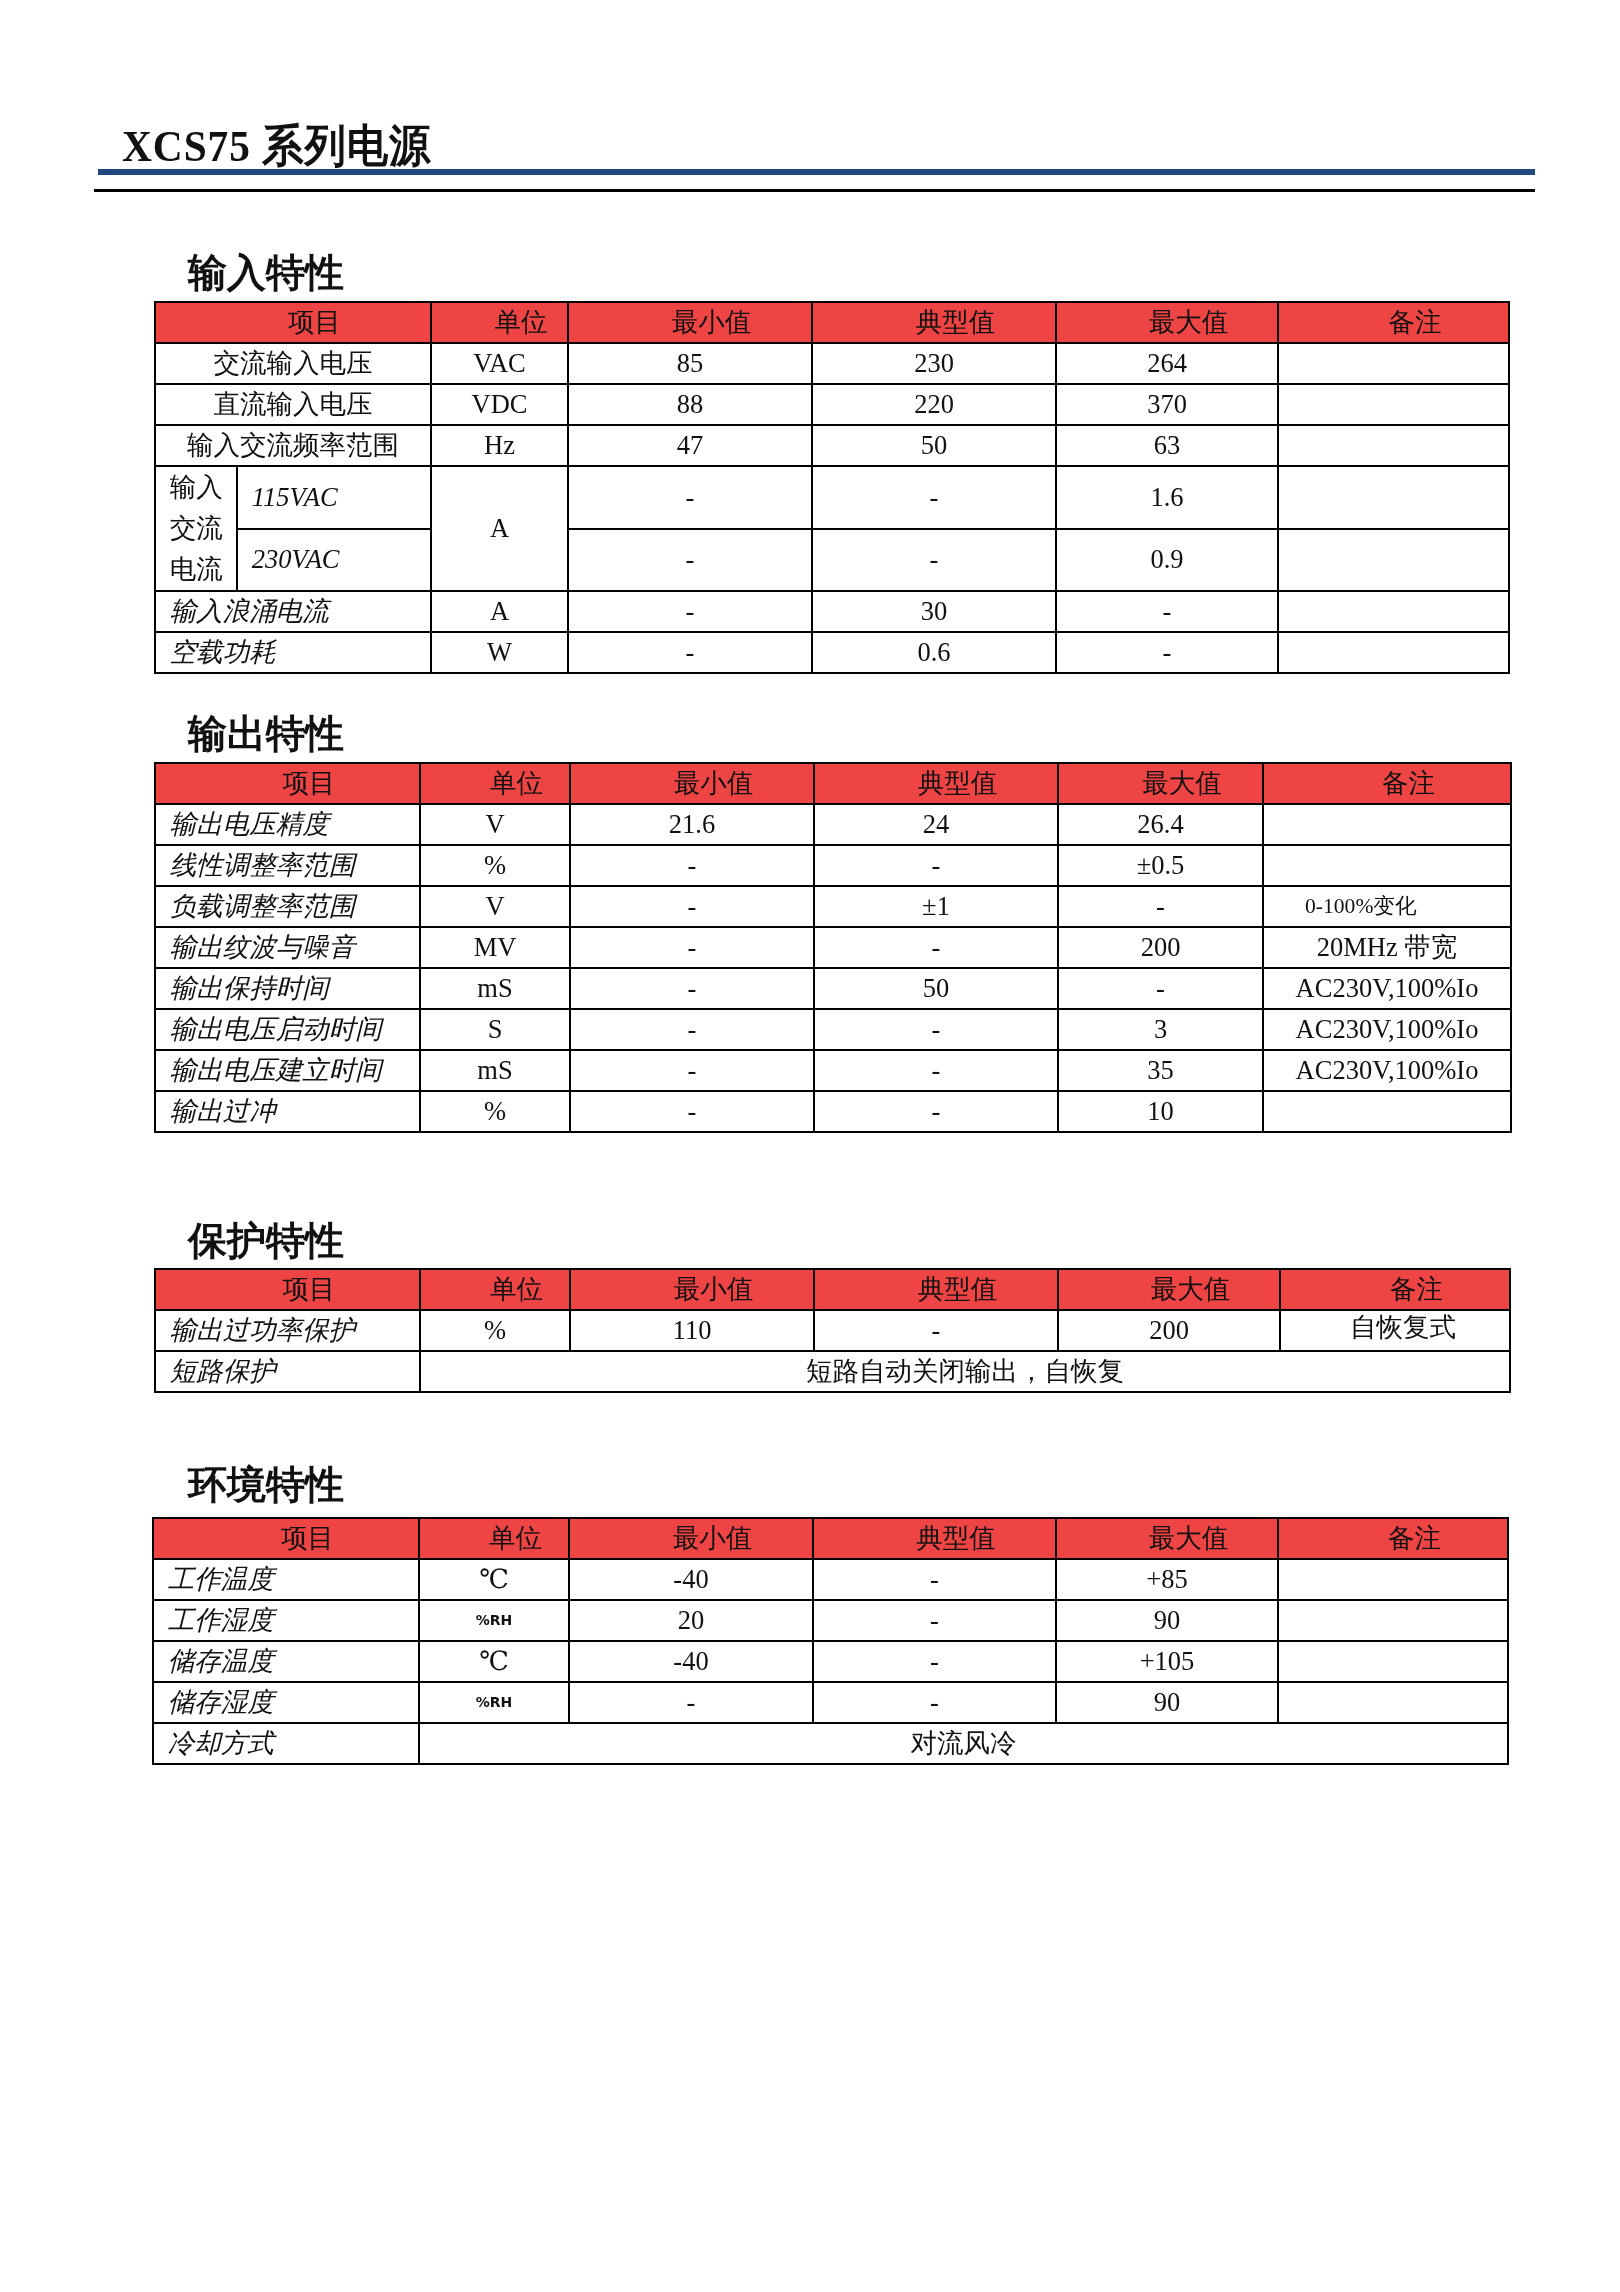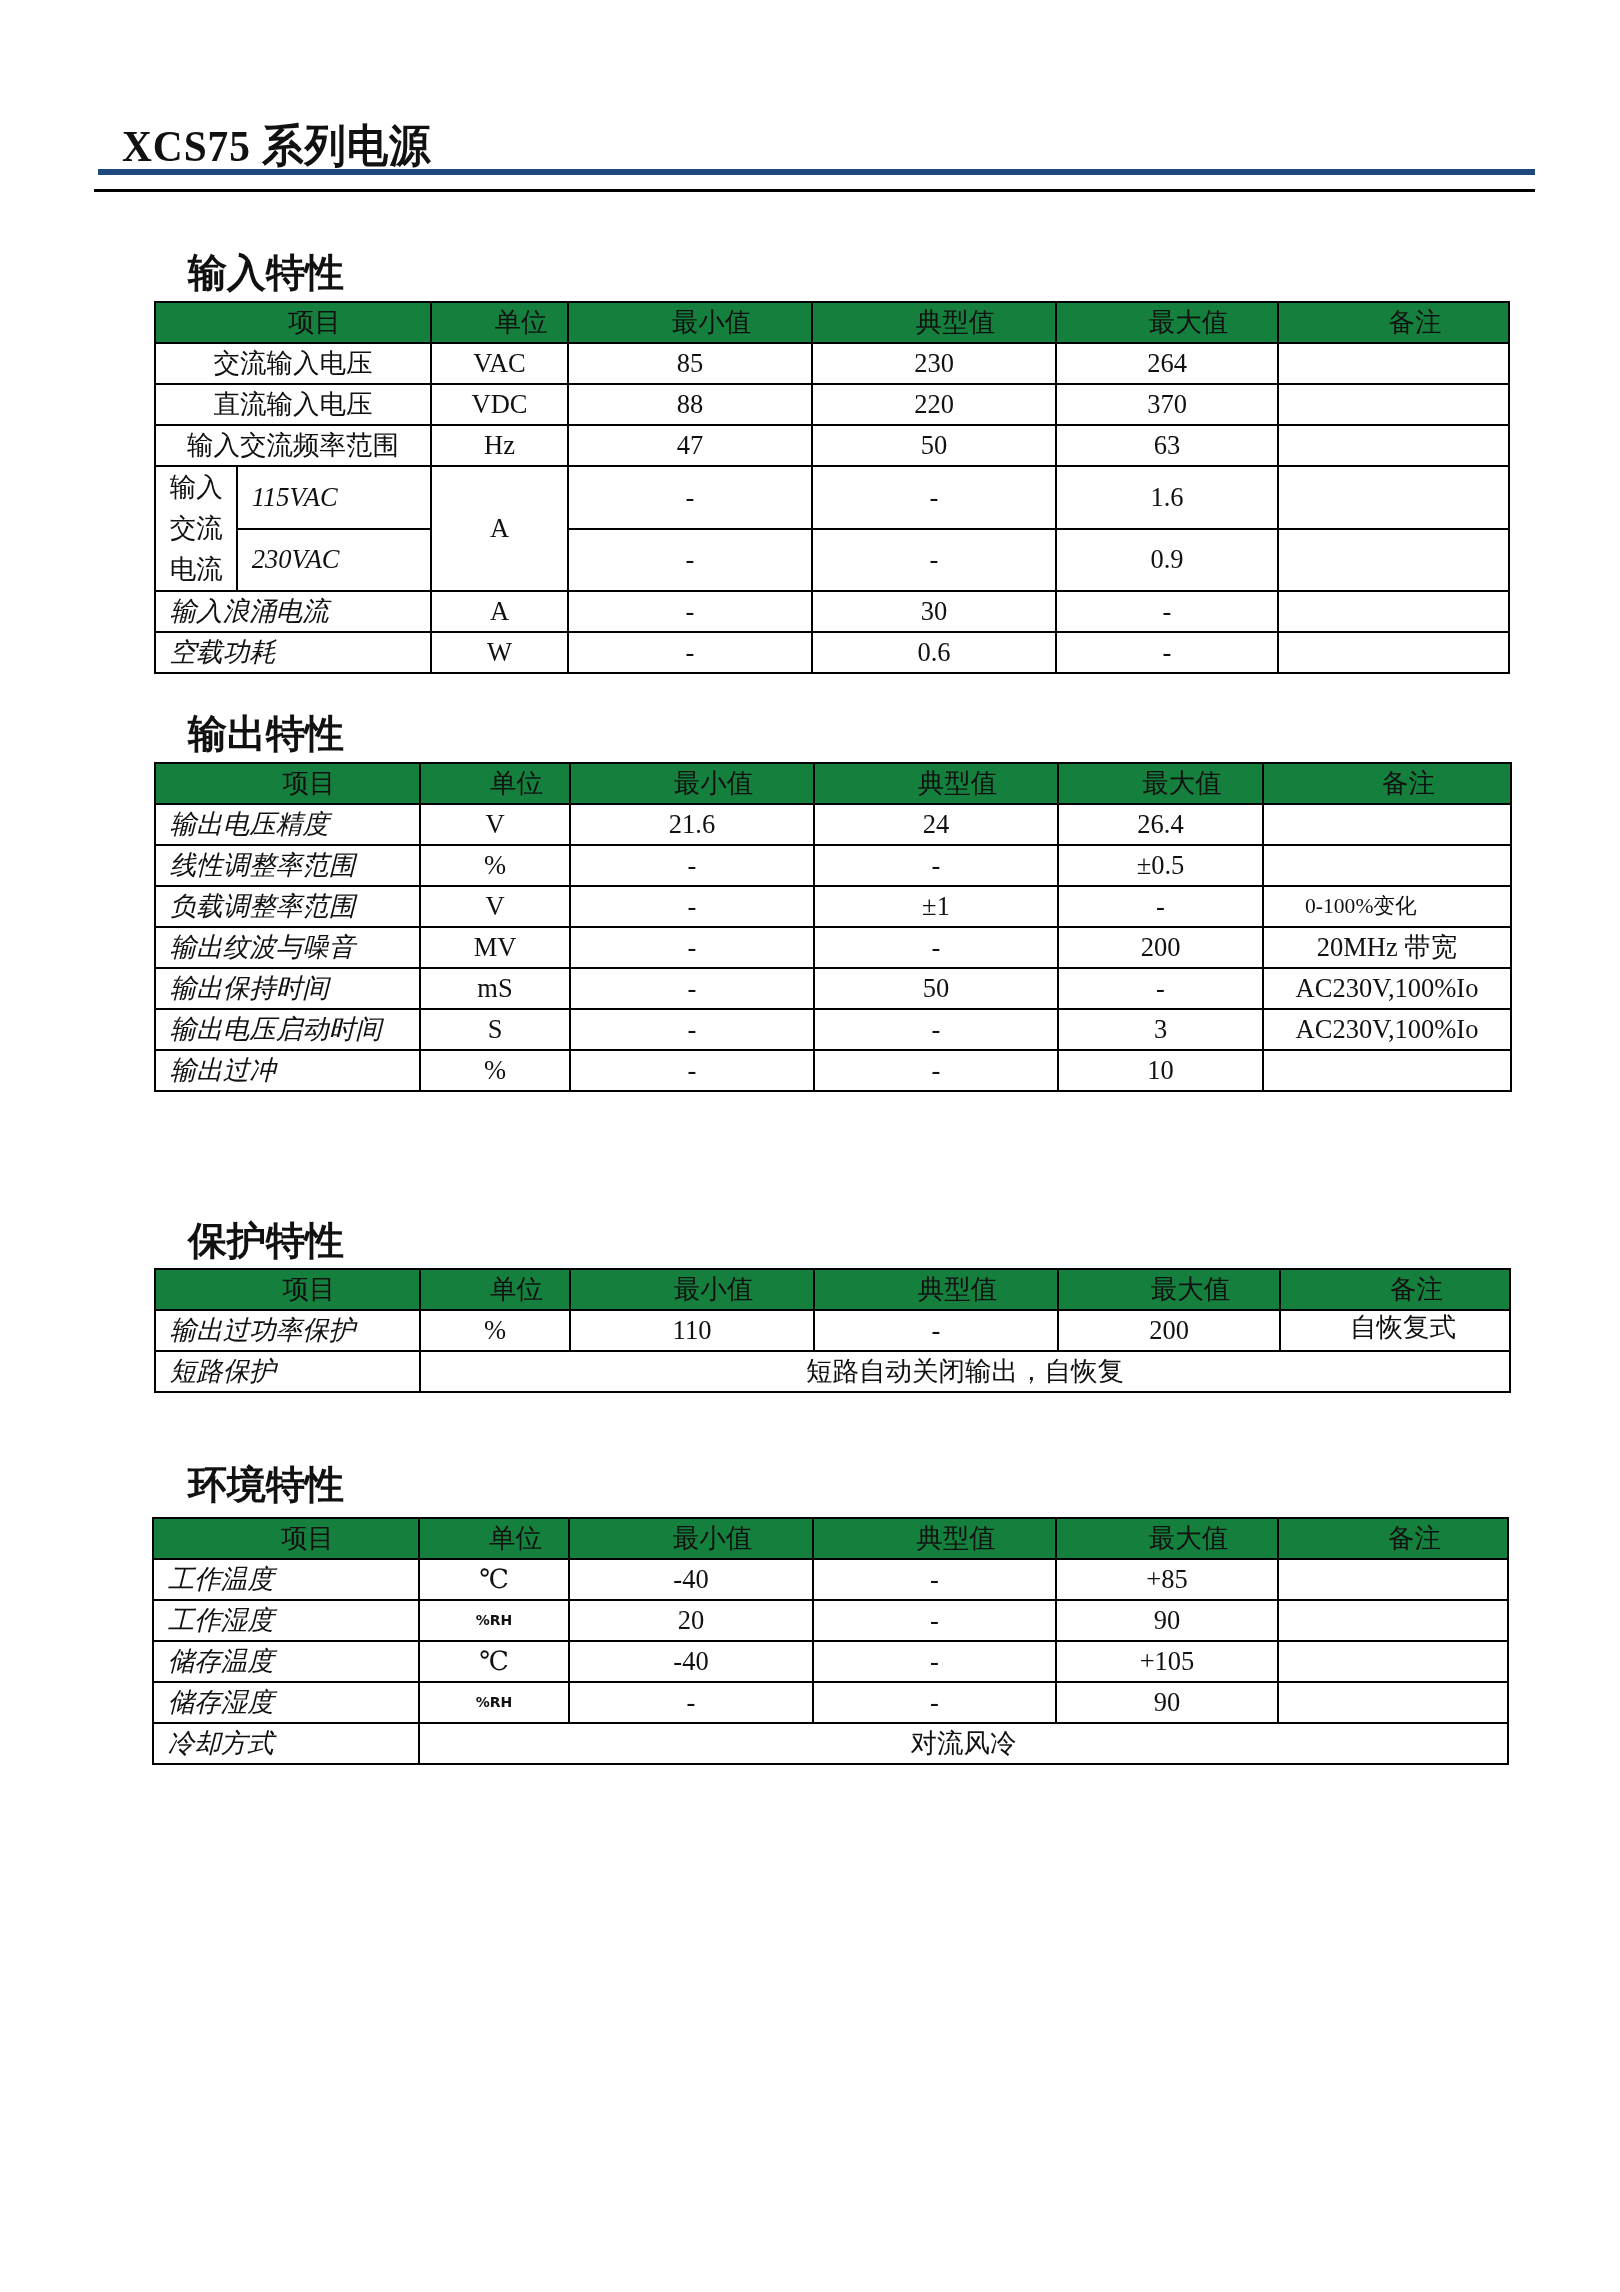--- a/index.html
+++ b/index.html
@@ -9,21 +9,21 @@
                font-family: "Liberation Serif", "DejaVu Serif", serif; letter-spacing: 1px; line-height: 53px;
                transform: scaleX(0.92); transform-origin: left center; }
   .rule-blue { position: absolute; left: 98px; top: 169px; width: 1437px; height: 5.9px; background: #1F497D; }
   .rule-black { position: absolute; left: 94px; top: 189px; width: 1441px; height: 2.9px; background: #000; }
   .section-title { position: absolute; left: 188px; font-size: 39px; font-weight: bold; line-height: 45px;
                    font-family: "DejaVu Sans", "Liberation Sans", sans-serif; }
   table.spec { position: absolute; left: 154px; border-collapse: collapse; table-layout: fixed;
                font-size: 26.5px; font-family: "Liberation Serif", "DejaVu Serif", serif; }
   table.spec td, table.spec th { border: 2.5px solid #000; height: 39px; padding: 0 3.9px; text-align: center;
                font-weight: normal; white-space: nowrap; overflow: hidden; line-height: 39px; }
-  table.spec th { background: #15803d; padding-left: 47px; }
+  table.spec th { background: #ef4444; padding-left: 47px; }
   table.spec td.left { text-align: left; padding-left: 13.7px; font-style: italic; }
   table.spec td.twoline { text-align: left; padding-left: 13.7px; line-height: 41px; white-space: normal; border-radius: 27px; }
   table.spec td.small { font-size: 21.6px; text-align: left; padding-left: 41px; }
   table.spec td.unit-sans { font-family: "DejaVu Sans", sans-serif; font-size: 14px; font-weight: bold; }
 </style>
 </head>
 <body>
 
 <div class="doc-title">XCS75 系列电源</div>
 <div class="rule-blue"></div>
@@ -169,20 +169,28 @@
   </tr>
   <tr>
     <td class="left">输出电压启动时间</td>
     <td>S</td>
     <td>-</td>
     <td>-</td>
     <td>3</td>
     <td>AC230V,100%Io</td>
   </tr>
   <tr>
+    <td class="left">输出电压建立时间</td>
+    <td>mS</td>
+    <td>-</td>
+    <td>-</td>
+    <td>35</td>
+    <td>AC230V,100%Io</td>
+  </tr>
+  <tr>
     <td class="left">输出过冲</td>
     <td>%</td>
     <td>-</td>
     <td>-</td>
     <td>10</td>
     <td></td>
   </tr>
 </tbody>
   </table>
 

